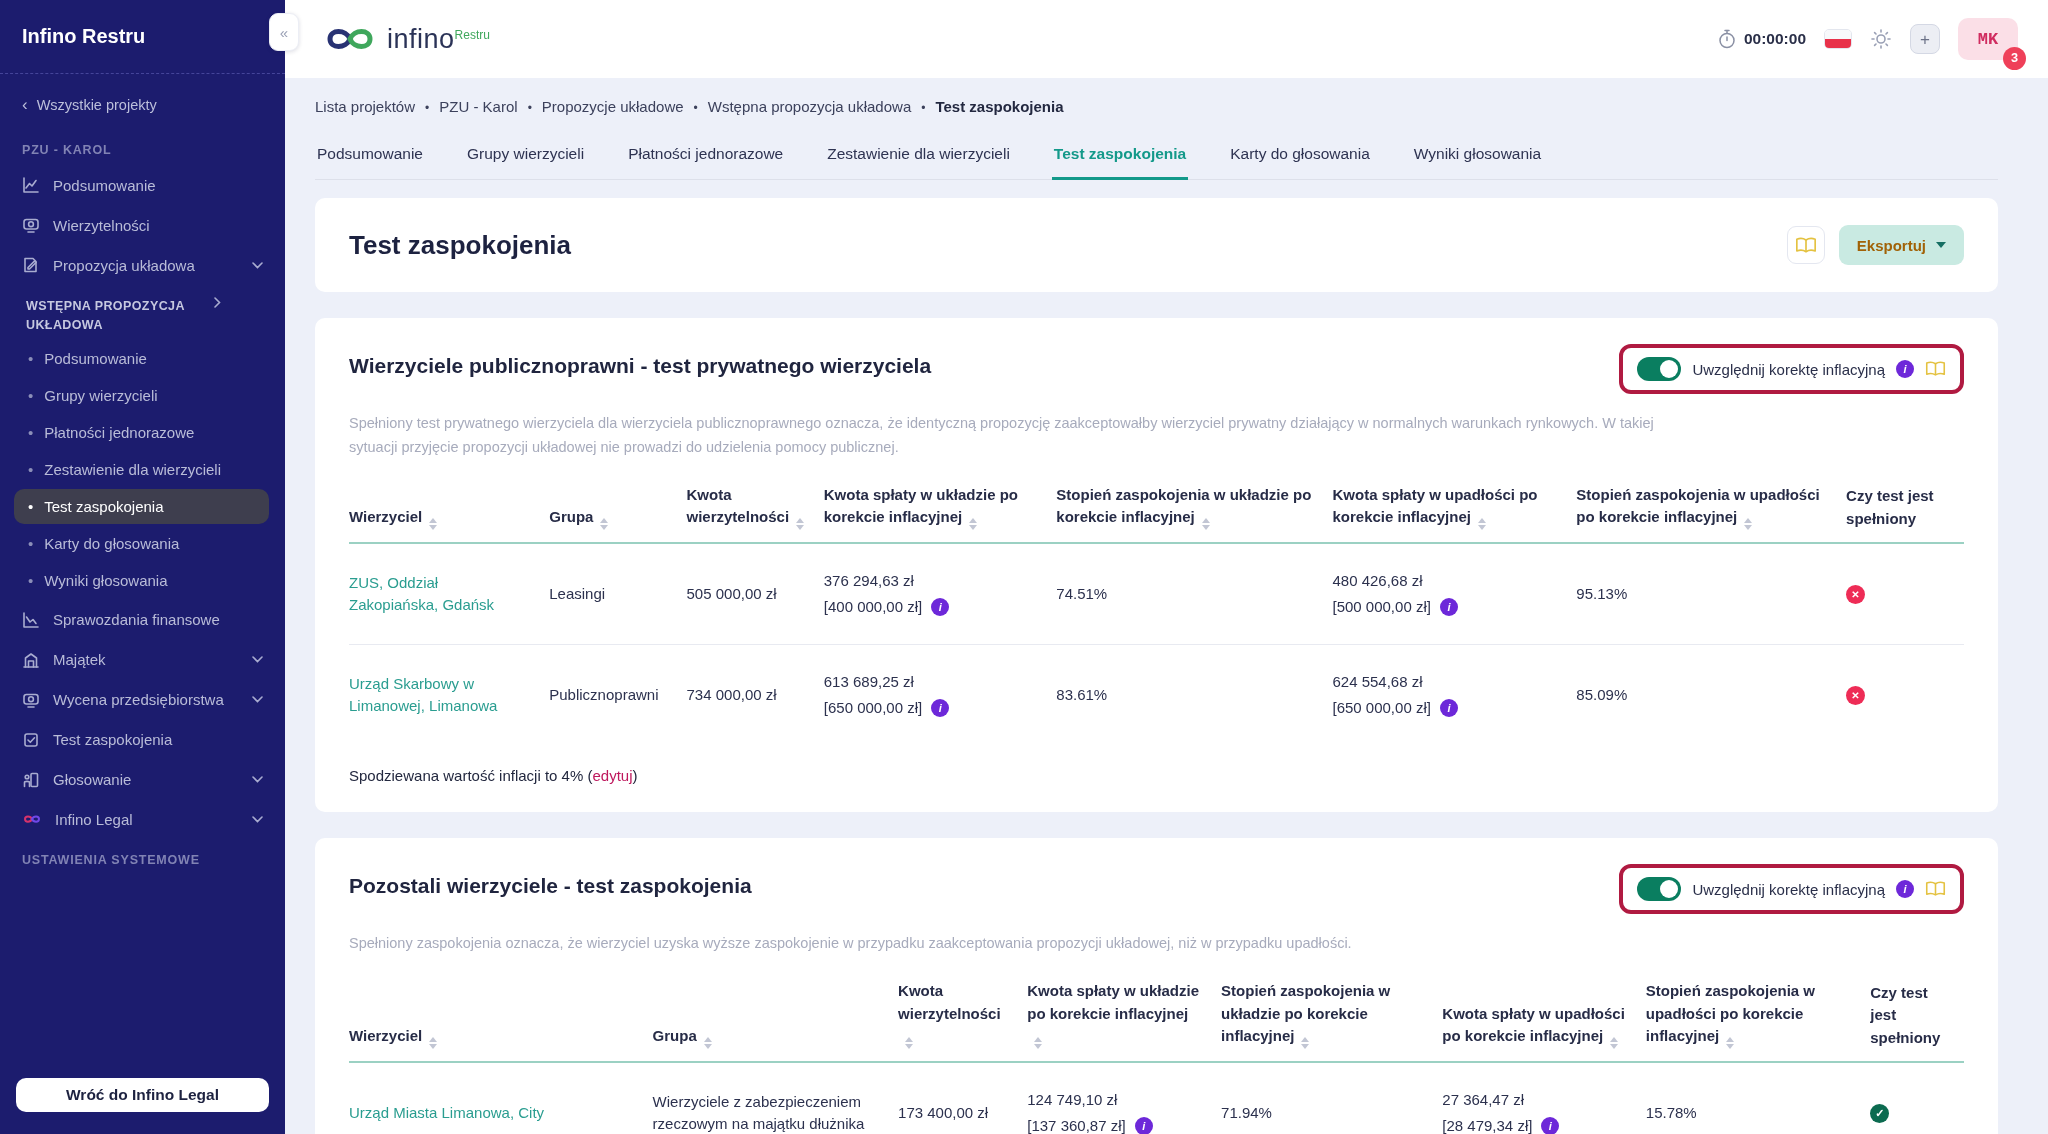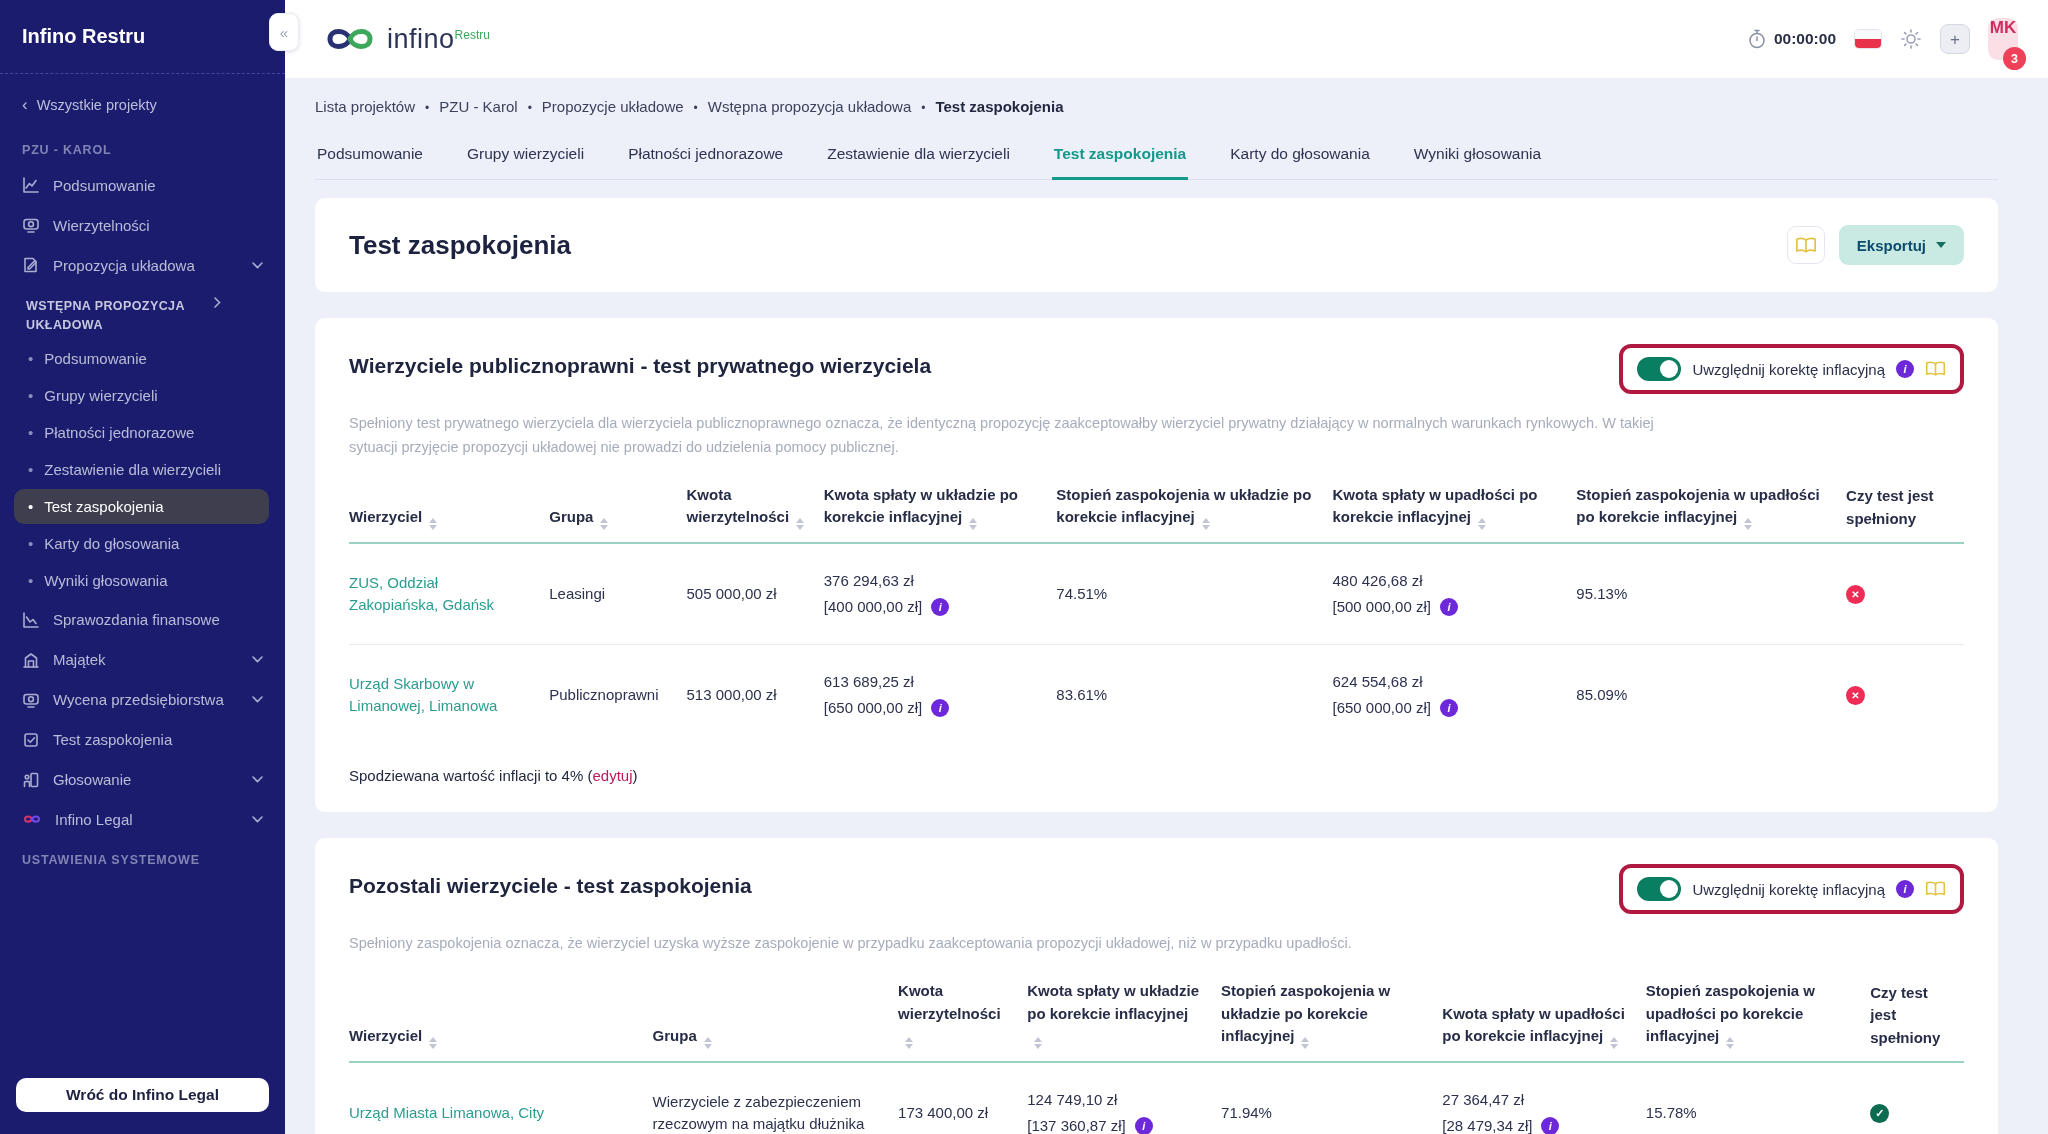--- a/index.html
+++ b/index.html
@@ -53,23 +53,23 @@
   .top-right { margin-left:auto; display:flex; align-items:center; gap:18px; }
   .timer { display:flex; align-items:center; gap:8px; font-weight:700;
     font-size:15.5px; color:#2a2f48; }
   .flag { width:28px; height:20px; border-radius:5px; overflow:hidden;
     border:1px solid #e3e6ee; display:flex; flex-direction:column; }
   .flag .w { flex:1; background:#f8f9fb; }
   .flag .r { flex:1; background:#e8314a; }
   .plus-btn { width:30px; height:30px; border-radius:8px; background:#eceef4;
     border:1px solid #d4d8e4; color:#6b7187; font-size:17px; line-height:1; cursor:pointer; }
   .plus-btn::before { content:"+"; }
-  .avatar { position:relative; width:30px; height:42px; border-radius:10px;
-    background:#fbdfe7; color:#d02c60; display:flex; align-items:flex-start;
-    justify-content:center; font-weight:700; font-size:17px; cursor:pointer; }
+  .avatar { position:relative; width:60px; height:42px; border-radius:10px;
+    background:#fbdfe7; color:#d02c60; display:flex; align-items:center;
+    justify-content:center; font-weight:700; font-size:17px; cursor:pointer;font-family:Liberation Mono, monospace; }
   .badge { position:absolute; right:-8px; bottom:-10px; width:23px; height:23px;
     border-radius:50%; background:#ef4059; color:#fff; font-size:12.5px;
     font-weight:700; display:flex; align-items:center; justify-content:center; }
 
   
   .content { flex:1; background:#edf0f9; padding:20px 50px 40px 30px; overflow:hidden; }
   .breadcrumb { display:flex; align-items:center; gap:10px; font-size:15px; color:#3c415c; }
   .breadcrumb .sep::before { content:"•"; font-size:12px; color:#3c415c; }
   .breadcrumb .crumb { cursor:pointer; }
   .breadcrumb .last { font-weight:700; color:#232840; }
@@ -77,21 +77,21 @@
   .tab { padding:6px 2px 14px; font-size:15.5px; color:#2e3352; margin-bottom:-1px;
     border-bottom:3px solid transparent; cursor:pointer; white-space:nowrap; }
   .tab.active { color:#13998a; border-color:#13998a; font-weight:600; }
 
   .card { background:#fff; border-radius:10px; }
   .title-card { margin-top:18px; height:94px; display:flex; align-items:center; padding:0 34px; }
   h1 { font-size:26px; color:#1d2240; font-weight:700; }
   .title-actions { margin-left:auto; display:flex; align-items:center; gap:14px; }
   .icon-btn { width:38px; height:38px; border:1px solid #e4e7f0; border-radius:9px;
     background:#fff; display:flex; align-items:center; justify-content:center; cursor:pointer; }
-  .export-btn { height:40px; background:#c9eae2; color:#0c4a6e; border:none;
+  .export-btn { height:40px; background:#c9eae2; color:#a16207; border:none;
     border-radius:9px; font-weight:700; font-size:15px; padding:0 18px;
     display:flex; align-items:center; gap:10px; cursor:pointer; font-family:inherit; }
   .caret { width:0; height:0; border-left:5px solid transparent;
     border-right:5px solid transparent; border-top:6px solid #156f63; }
 
   .section-card { margin-top:26px; padding:30px 34px 28px; }
   .sec-head { display:flex; justify-content:space-between; align-items:flex-start; }
   h2 { margin-top:6px; font-size:21px; font-weight:700; color:#20253f; }
   .hl-box { border:4px solid #b01a41; border-radius:12px; background:#fff;
     padding:9px 14px; display:flex; align-items:center; gap:11px; margin-top:-4px; }
@@ -436,21 +436,21 @@
                 </div>
             </td>
             <td><span>95.13%</span></td>
             <td>
                 <span class="st-icon st-fail"></span>
               </td>
           </tr>
           <tr>
             <td><span class="row-link">Urząd Skarbowy w Limanowej, Limanowa</span></td>
             <td><span>Publicznoprawni</span></td>
-            <td><span>513 000,00 zł</span></td>
+            <td><span>734 000,00 zł</span></td>
             <td>
               <div>613 689,25 zł</div>
               <div class="amt2">
                   <span>[650 000,00 zł]</span>
                   <span class="info-i"></span>
                 </div>
             </td>
             <td><span>83.61%</span></td>
             <td>
               <div>624 554,68 zł</div>

